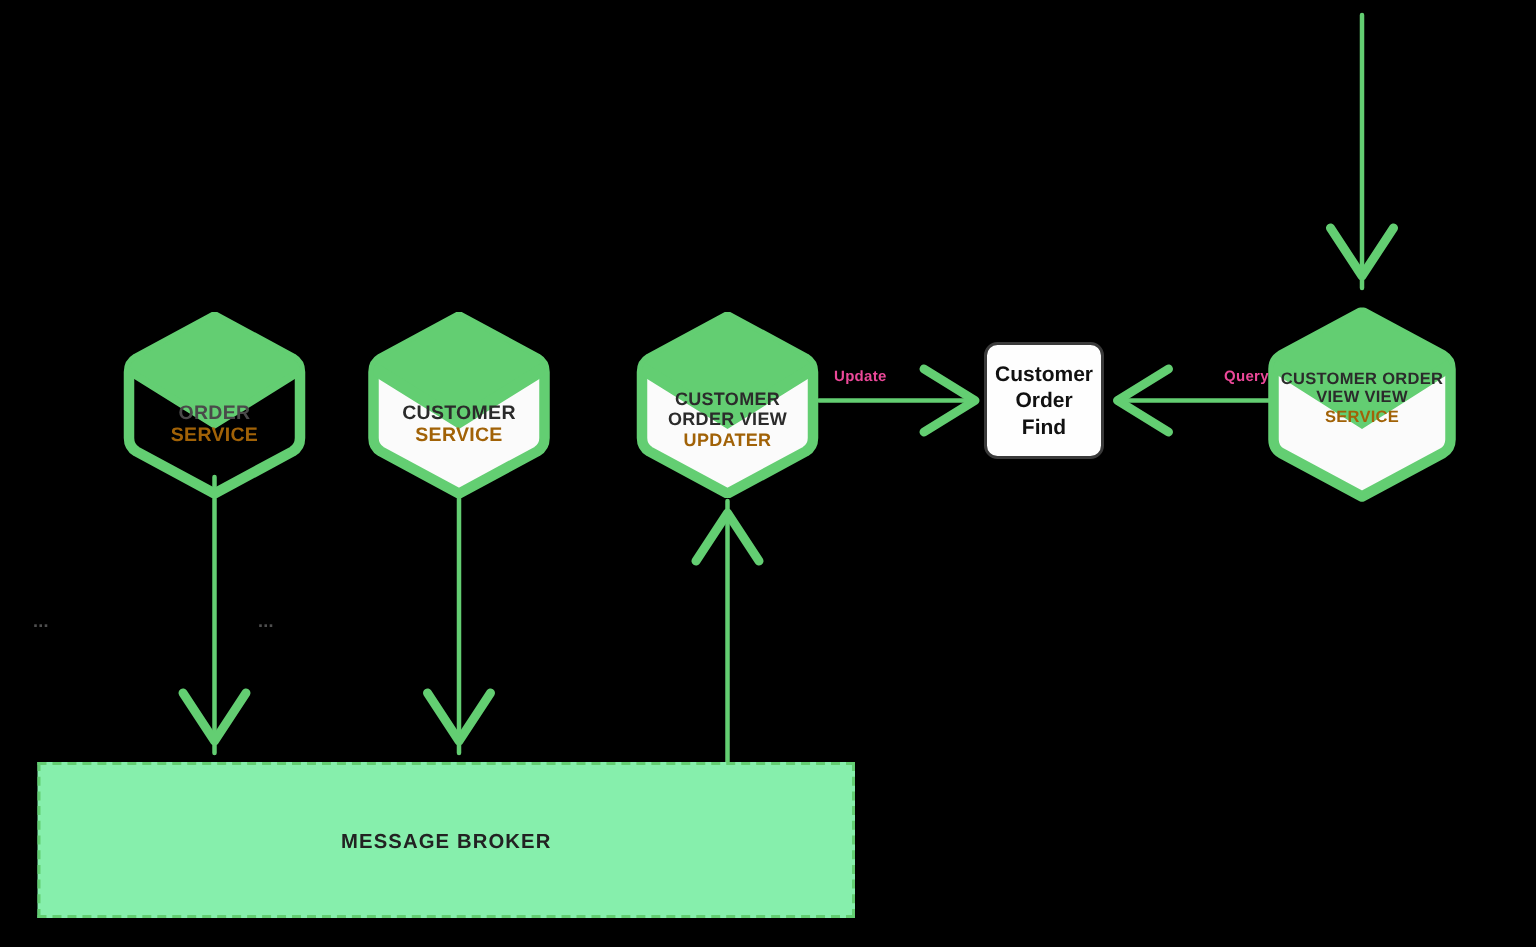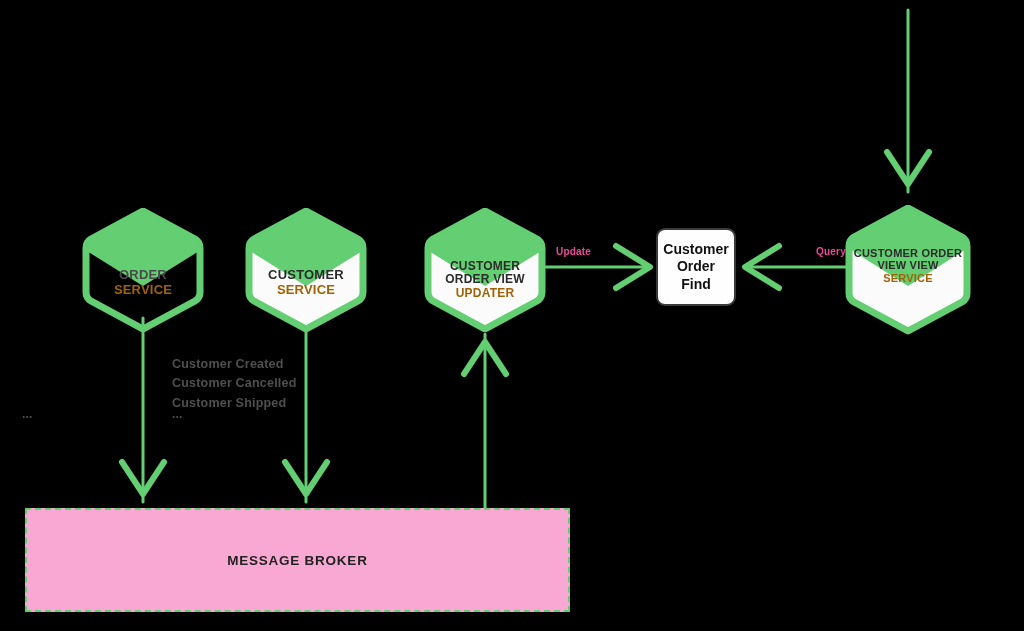--- a/index.html
+++ b/index.html
@@ -33,21 +33,21 @@
     display:flex; align-items:center; justify-content:center;
   }
   .boxnode .boxtext {
     text-align:center; color:#111; font-weight:bold;
     font-size:14px; line-height:1.22;
   }
   .boxtext span { display:block; }
 
   
   .broker {
-    position:absolute; background:#f9a8d4;
+    position:absolute; background:#86efac;
     border:2px dashed #63ce72;
     display:flex; align-items:center; justify-content:center;
   }
   .broker .btext {
     color:#222; font-weight:bold; font-size:13.5px;
     letter-spacing:.75px;
   }
 
   
   .anno {
@@ -195,22 +195,19 @@
       <span>Find</span>
     </div>
   </div>
 
   <div class="broker" style="left:25px; top:508px; width:545px; height:104px;">
     <div class="btext">MESSAGE BROKER</div>
   </div>
 
   <div class="anno small" style="left:22px; top:405px;">...</div>
 
-  <div class="anno" style="left:172px; top:355px;">Customer Created
-Customer Cancelled
-Customer Shipped</div>
   <div class="anno small" style="left:172px; top:405px;">...</div>
 
 
   <div class="edgelabel" style="left:556px; top:246px;">Update</div>
   <div class="edgelabel" style="left:788px; top:246px;margin-left:28px;">Query</div>
 
 </div>
 
 </body></html>

